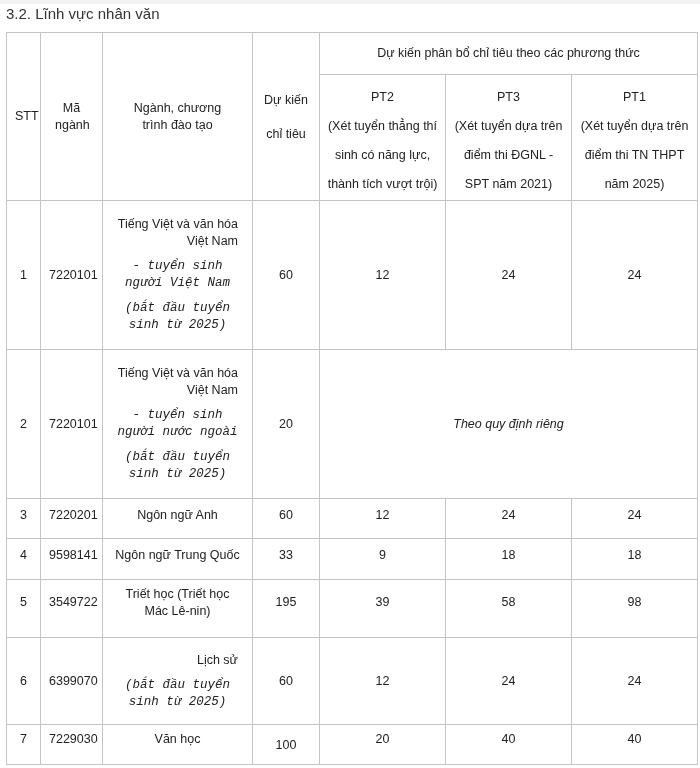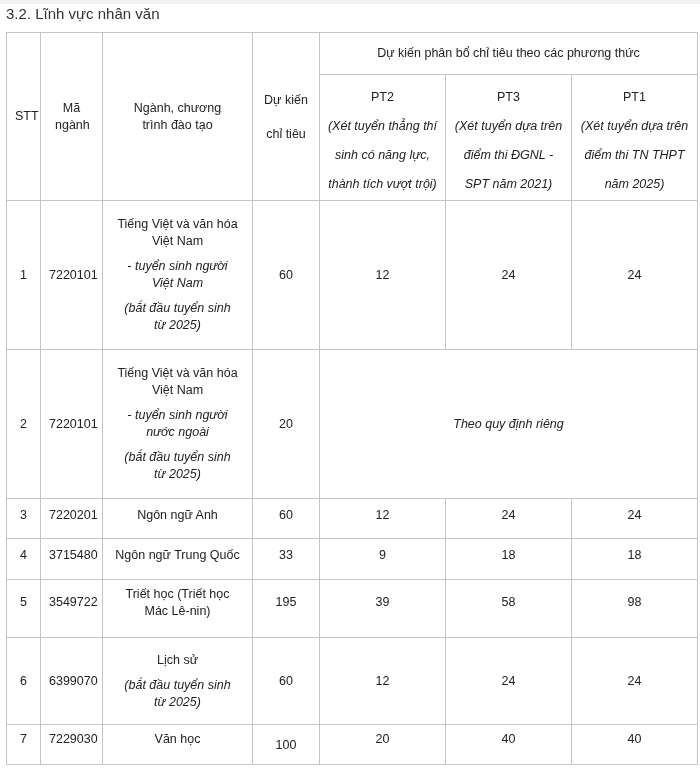--- a/index.html
+++ b/index.html
@@ -13,23 +13,23 @@
   table.quota {
     position: absolute; left: 6px; top: 32px;
     border-collapse: collapse; table-layout: fixed; width: 691px;
   }
   table.quota td {
     border: 1px solid #c4c4c4; vertical-align: middle; text-align: center;
     padding: 0 8px; line-height: 17px; font-size: 12.5px;
   }
   .pt { text-align: left; vertical-align: top !important; padding: 8px 6px 0 6px !important; line-height: 29px !important; }
   .pt .pt-label { display: block; }
-  .pt .pt-desc { display: block; font-style: italic; }
-  .it { font-style: italic; display: block; }
-  .blk { display: block; }
+  .pt .pt-desc { display: block; }
+  .it { font-style: italic; display: block; font-family: Liberation Mono, monospace; }
+  .blk { display: block; text-align: right; }
   .gap { display: block; height: 8px; }
 </style>
 </head>
 <body>
 
 <div class="topbar"></div>
 <div class="section-title">3.2. Lĩnh vực nhân văn</div>
 
 <table class="quota">
   <colgroup>
@@ -99,21 +99,21 @@
     <td style="vertical-align:top;padding-top:8px">7220201</td>
     <td style="vertical-align:top;padding-top:8px">Ngôn ngữ Anh</td>
     <td style="vertical-align:top;padding-top:8px">60</td>
     <td style="vertical-align:top;padding-top:8px">12</td>
     <td style="vertical-align:top;padding-top:8px">24</td>
     <td style="vertical-align:top;padding-top:8px">24</td>
   </tr>
 
   <tr style="height:41px">
     <td style="vertical-align:top;padding-top:8px">4</td>
-    <td style="vertical-align:top;padding-top:8px">3715480</td>
+    <td style="vertical-align:top;padding-top:8px">9598141</td>
     <td style="vertical-align:top;padding-top:8px">Ngôn ngữ Trung Quốc</td>
     <td style="vertical-align:top;padding-top:8px">33</td>
     <td style="vertical-align:top;padding-top:8px">9</td>
     <td style="vertical-align:top;padding-top:8px">18</td>
     <td style="vertical-align:top;padding-top:8px">18</td>
   </tr>
 
   <tr style="height:58px">
     <td style="vertical-align:top;padding-top:14px">5</td>
     <td style="vertical-align:top;padding-top:14px">3549722</td>

